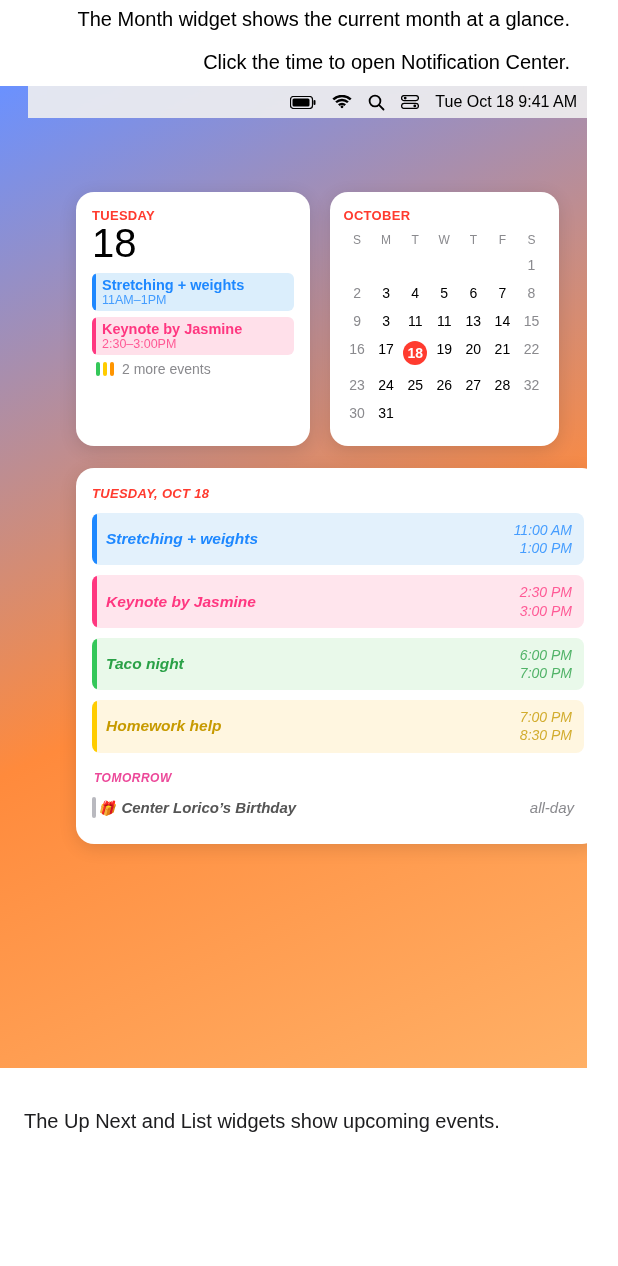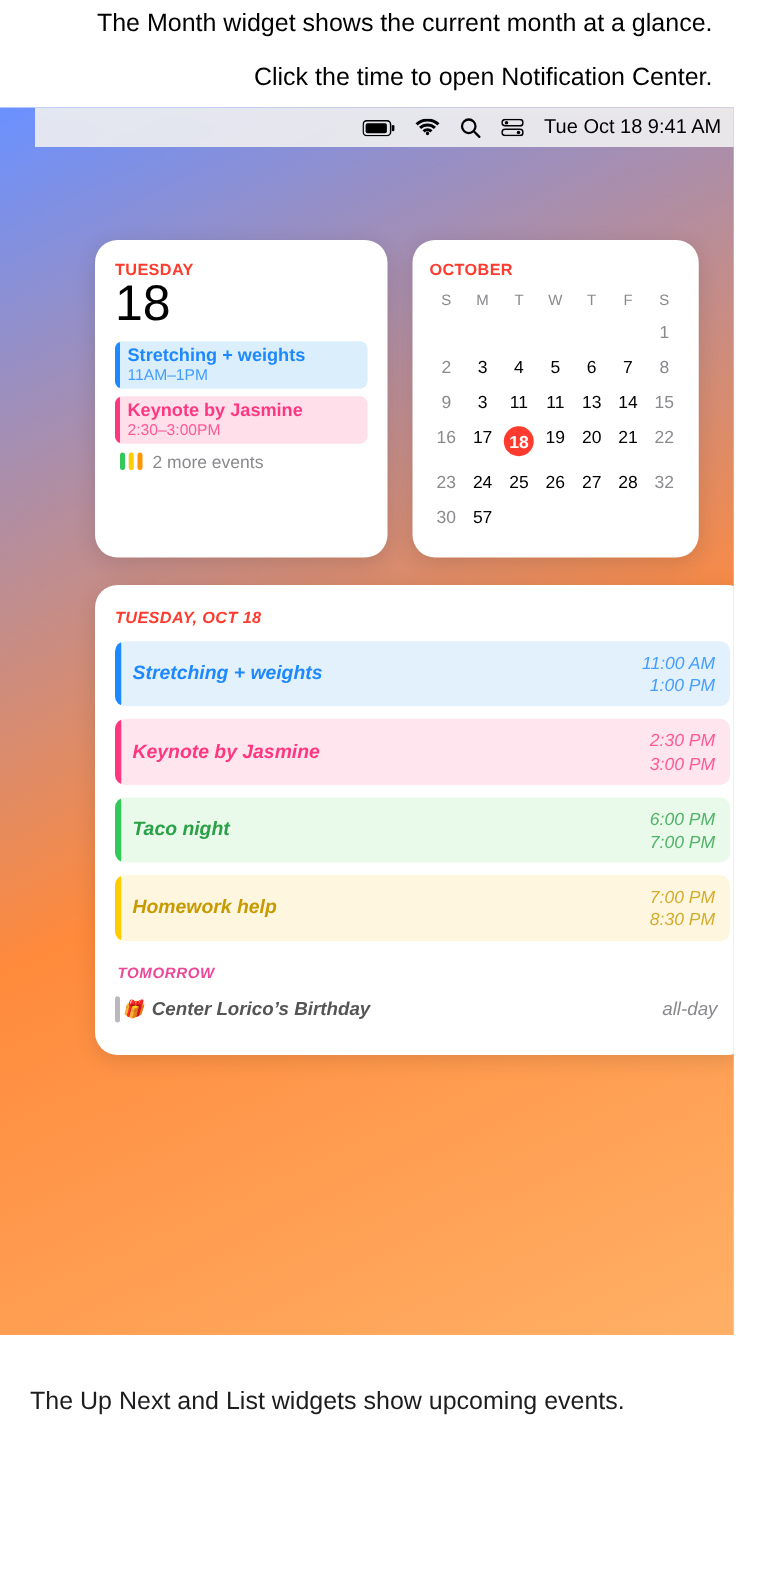--- a/index.html
+++ b/index.html
@@ -272,21 +272,21 @@
           <div class="cell">21</div>
           <div class="cell wk">22</div>
           <div class="cell wk">23</div>
           <div class="cell">24</div>
           <div class="cell">25</div>
           <div class="cell">26</div>
           <div class="cell">27</div>
           <div class="cell">28</div>
           <div class="cell wk">32</div>
           <div class="cell wk">30</div>
-          <div class="cell">57</div>
+          <div class="cell">31</div>
           <div class="cell"></div>
           <div class="cell"></div>
           <div class="cell"></div>
           <div class="cell"></div>
           <div class="cell wk"></div>
         </div>
     </div>
   </div>
 
   <div class="widget list-widget">

